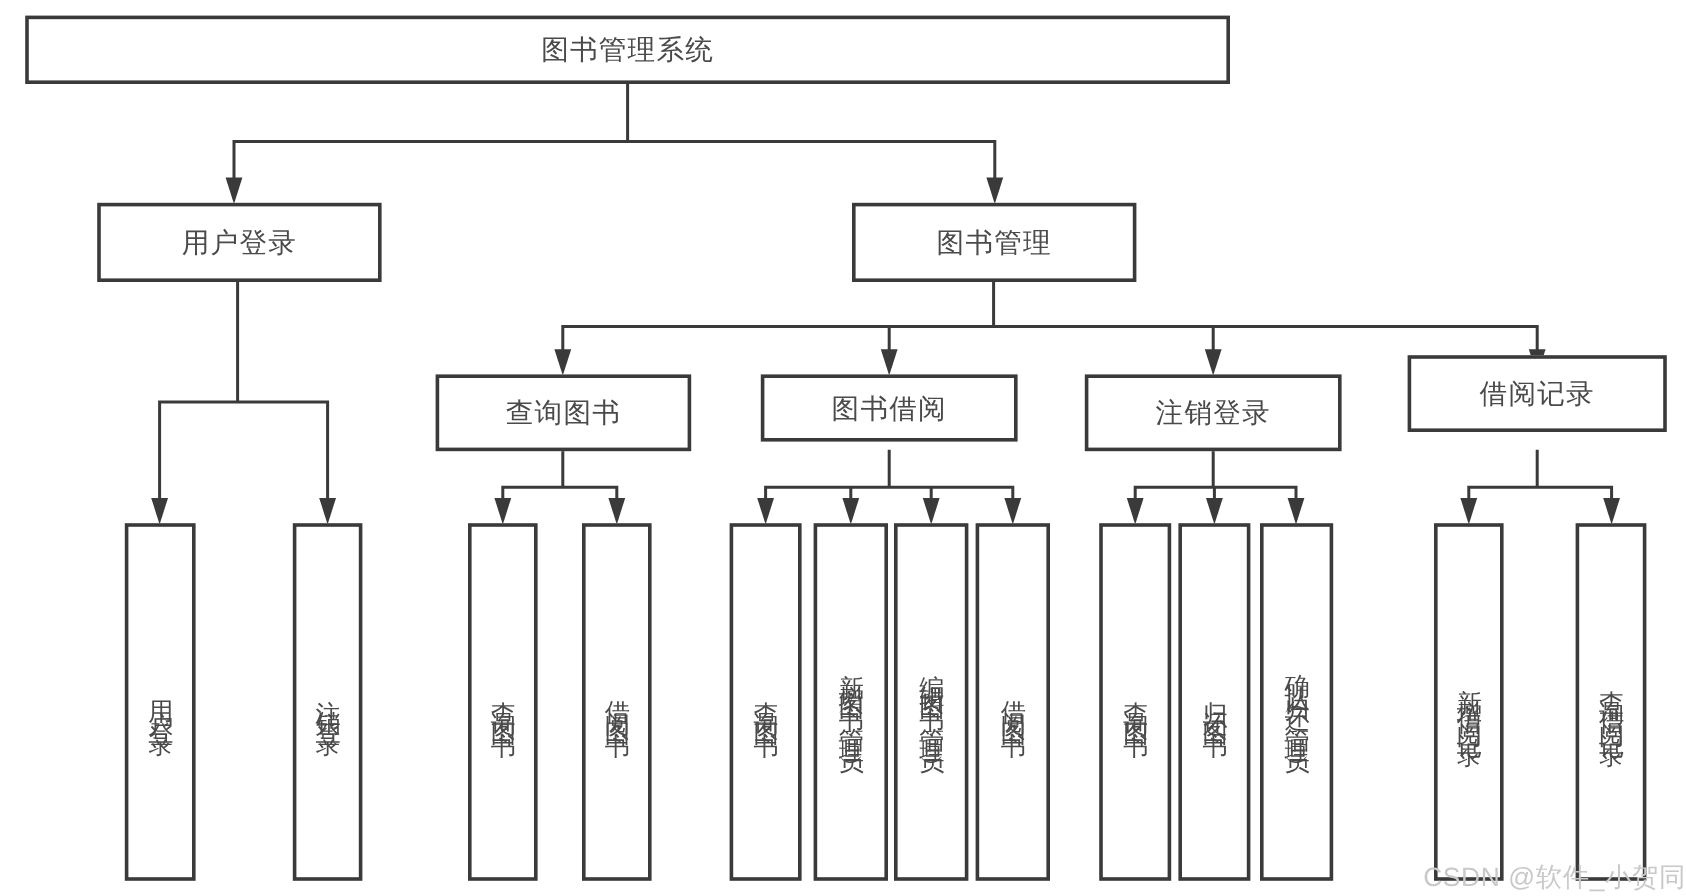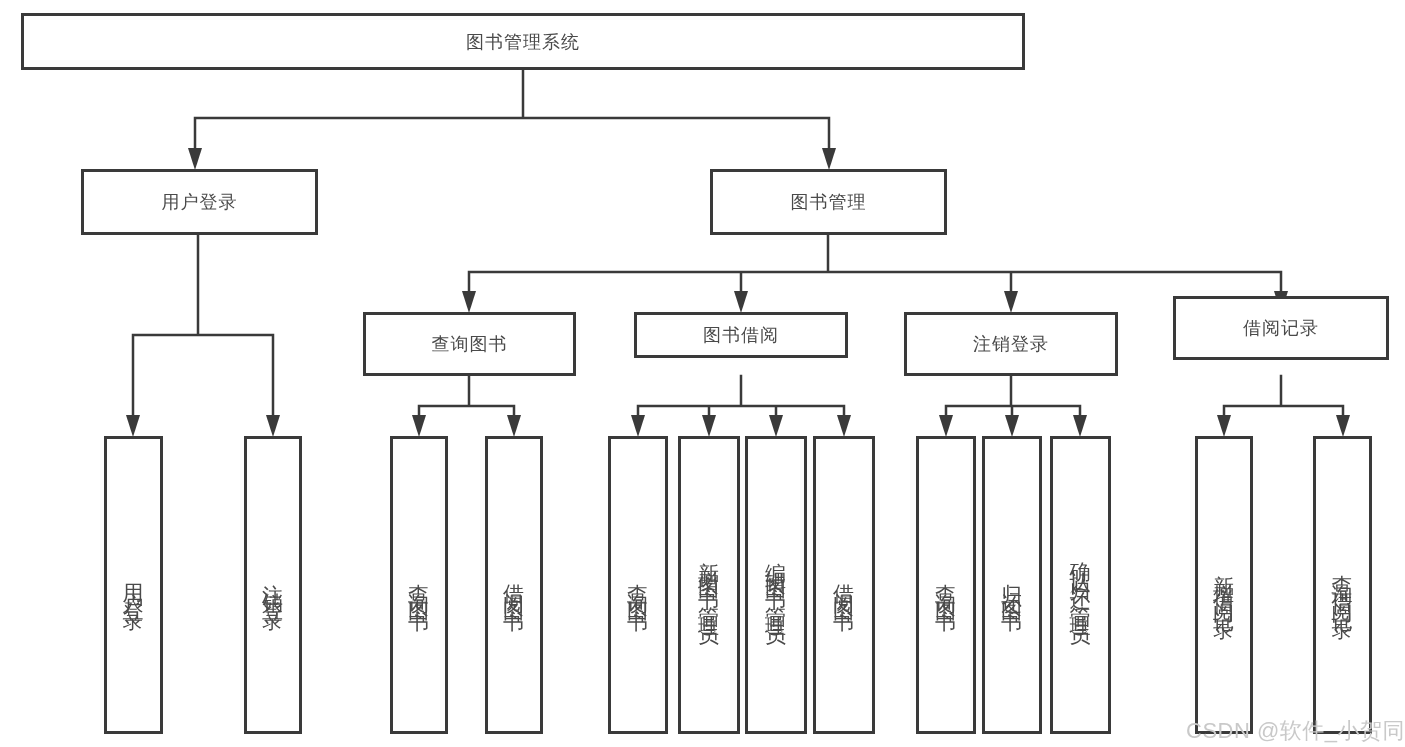--- a/index.html
+++ b/index.html
@@ -22,39 +22,39 @@
   .node{
     position:absolute;
     box-sizing:border-box;
     border:3px solid var(--line);
     background:#ffffff;
     display:flex;align-items:center;justify-content:center;
     z-index:1;
     color:var(--text);
   }
   .node .h-label{
-    font-size:18px;
+    font-size:23px;
     letter-spacing:1px;
     color:var(--text);
     white-space:nowrap;
   }
   .leaf .v-label{
     writing-mode:vertical-rl;
     text-orientation:mixed;
     font-size:21px;
     letter-spacing:9px;
     color:var(--text);
     line-height:1;
   }
   
   #n-root          {left:21px;  top:13px;  width:1004px; height:57px;}
   #n-user-login    {left:81px;  top:169px; width:237px;  height:66px;}
   #n-book-mgmt     {left:710px; top:169px; width:237px;  height:66px;}
   #n-new-rec       {left:363px; top:312px; width:213px;  height:64px;}
-  #n-book-borrow   {left:634px; top:312px; width:214px;  height:46px;justify-content:center;}
+  #n-book-borrow   {left:634px; top:312px; width:214px;  height:56px;justify-content:center;}
   #n-cur-borrow    {left:904px; top:312px; width:214px;  height:64px;}
   #n-borrow-rec    {left:1173px;top:296px; width:216px;  height:64px;}
   #l-a1{left:104px; top:436px;width:59px;height:298px;}
   #l-a2{left:244px; top:436px;width:58px;height:298px;}
   #l-b1{left:390px; top:436px;width:58px;height:298px;}
   #l-b2{left:485px; top:436px;width:58px;height:298px;}
   #l-c1{left:608px; top:436px;width:60px;height:298px;}
   #l-c2{left:678px; top:436px;width:62px;height:298px;}
   #l-c3{left:745px; top:436px;width:62px;height:298px;}
   #l-c4{left:813px; top:436px;width:62px;height:298px;}

